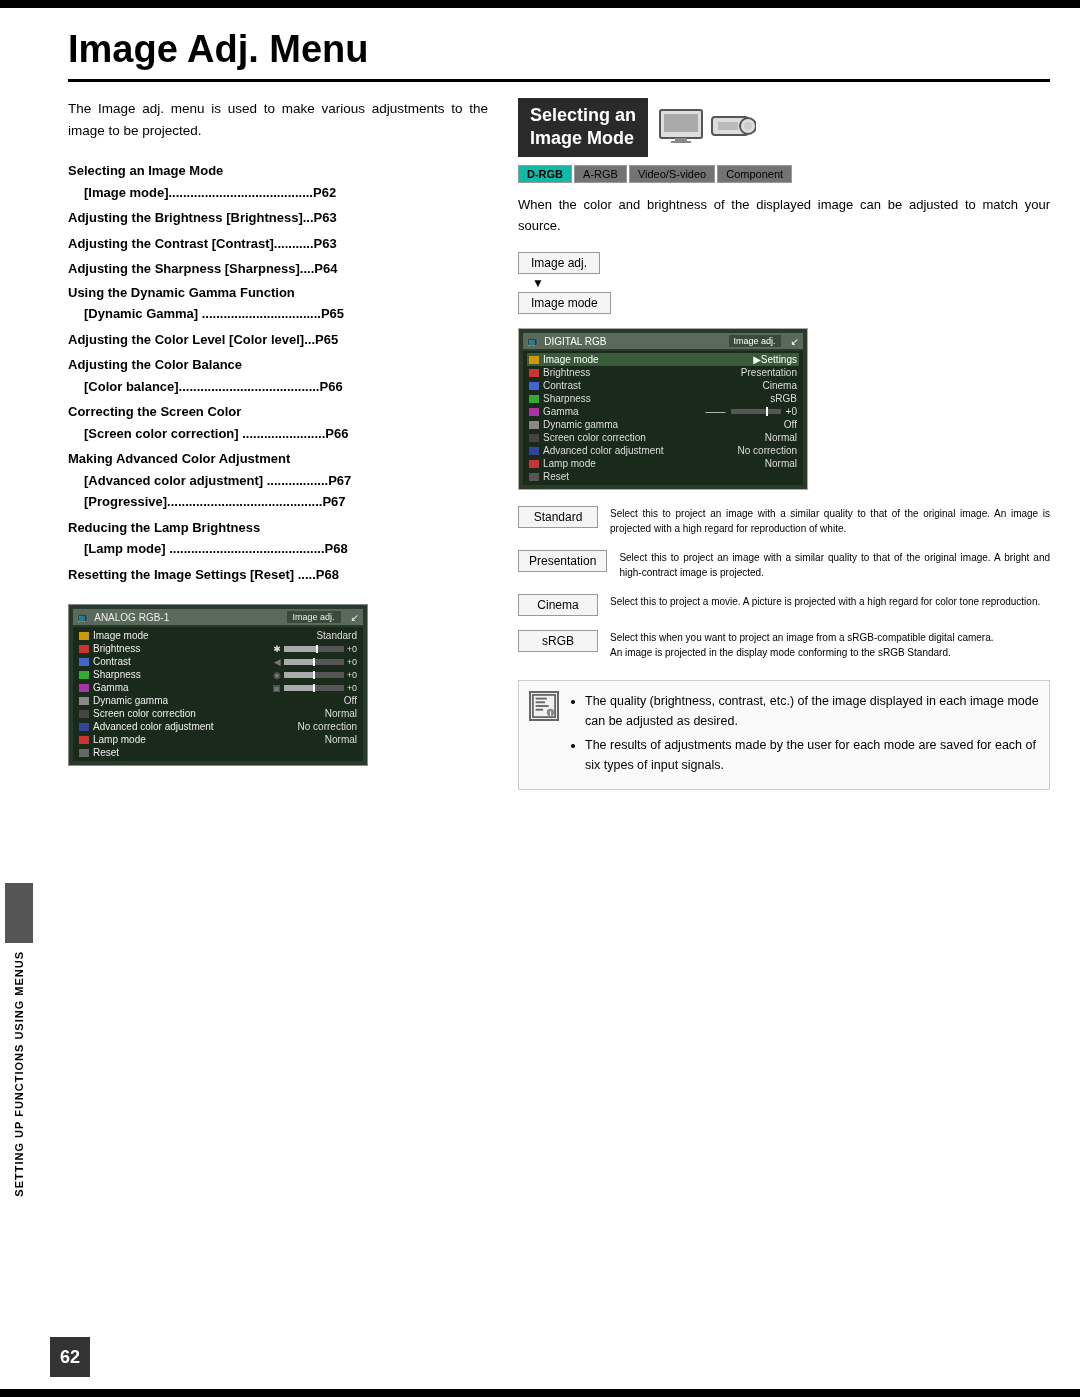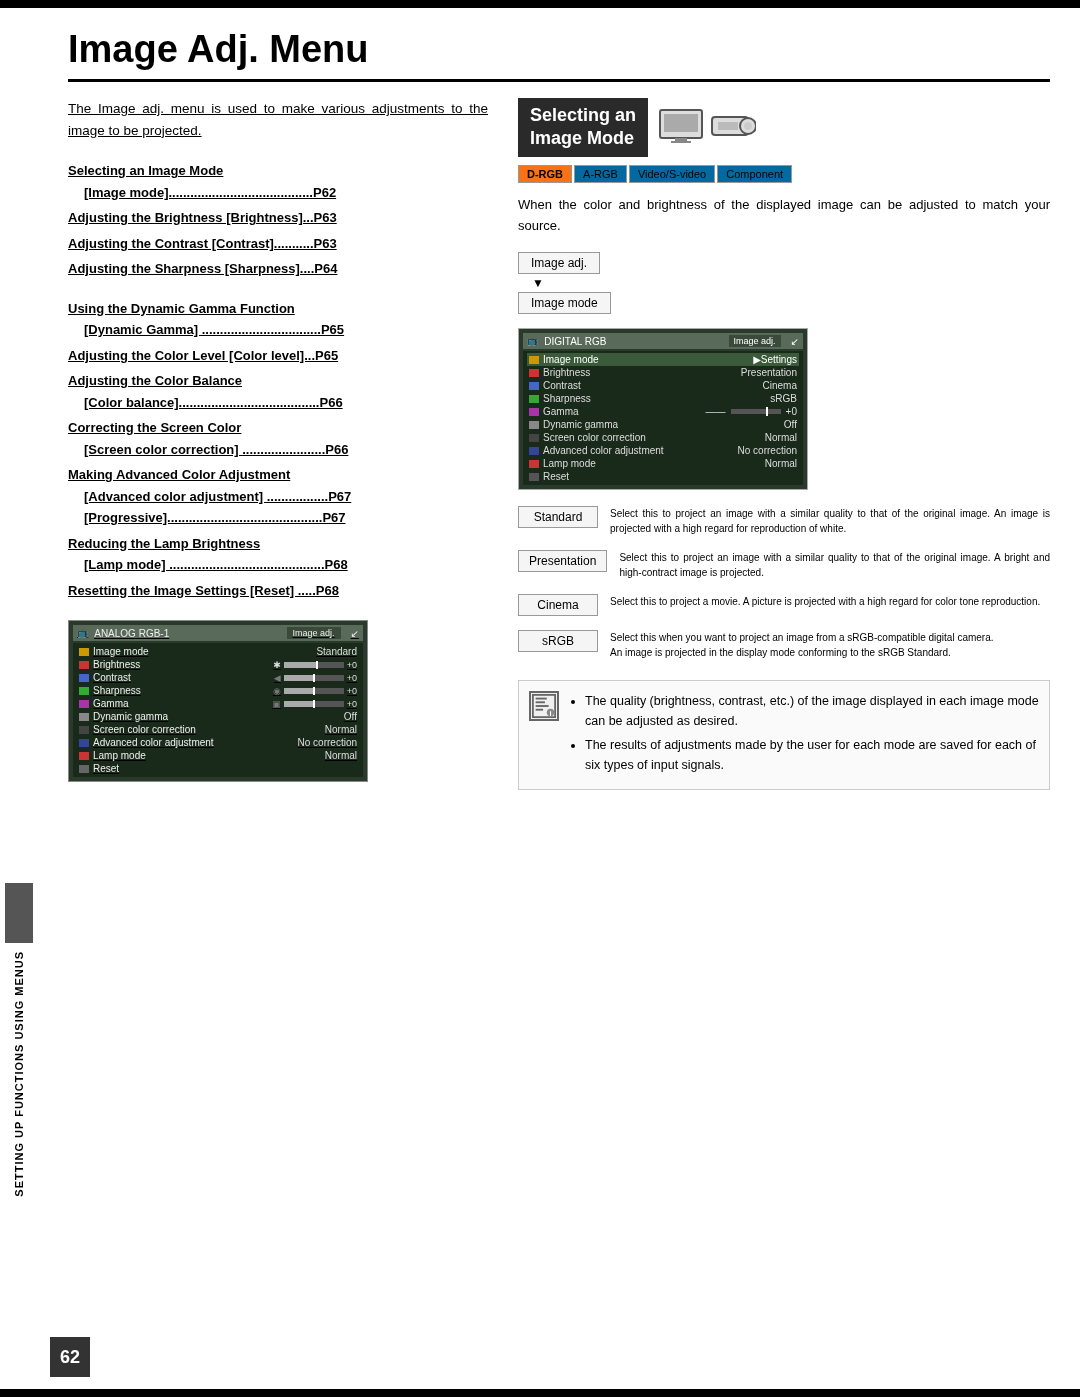--- a/index.html
+++ b/index.html
@@ -67,21 +67,20 @@
     }
 
     
     .two-col {
       display: flex;
       gap: 30px;
       margin-bottom: 16px;
     }
     .col-left {
       flex: 0 0 420px;
-      text-decoration: underline;
     }
     .col-right {
       flex: 1;
     }
 
     
     .intro-text {
       font-size: 13.5px;
       line-height: 1.6;
       text-align: justify;
@@ -129,24 +128,24 @@
     
     .input-tabs {
       display: flex;
       gap: 2px;
       margin-bottom: 12px;
     }
     .input-tab {
       border: 1px solid #999;
       padding: 2px 8px;
       font-size: 11px;
-      background: #0369a1;
+      background: #737373;
     }
     .input-tab.active {
-      background: #f97316;
+      background: #14b8a6;
       font-weight: bold;
     }
 
     
     .right-desc {
       font-size: 13px;
       line-height: 1.6;
       text-align: justify;
       margin-bottom: 16px;
     }
@@ -428,21 +427,21 @@
 
         <div class="toc-entry bold" style="margin-top:6px">
           <span>Adjusting the Contrast [Contrast]...........P63</span>
         </div>
 
         <div class="toc-entry bold" style="margin-top:6px">
           <span>Adjusting the Sharpness [Sharpness]....P64</span>
         </div>
 
 
-        <div class="toc-entry bold" style="margin-top:20px">
+        <div class="toc-entry bold" style="margin-top:4px">
           <span>Using the Dynamic Gamma Function</span>
         </div>
         <div class="toc-entry indented">
           <span>[Dynamic Gamma] .................................P65</span>
         </div>
 
         <div class="toc-entry bold" style="margin-top:6px">
           <span>Adjusting the Color Level [Color level]...P65</span>
         </div>
 

